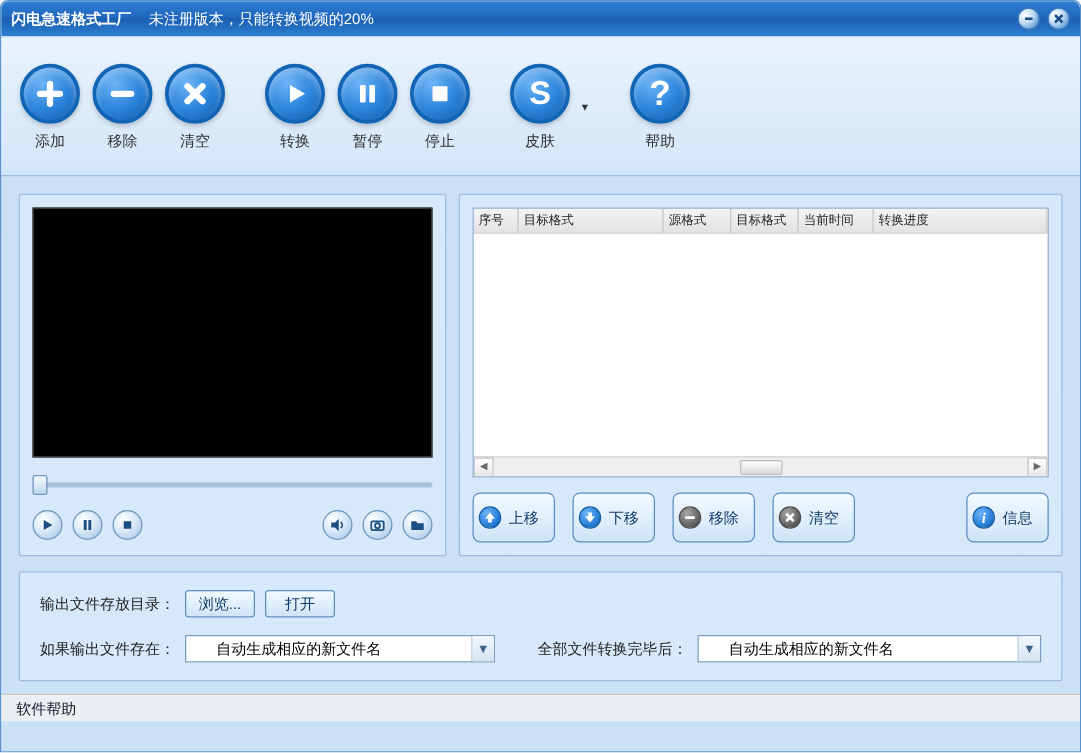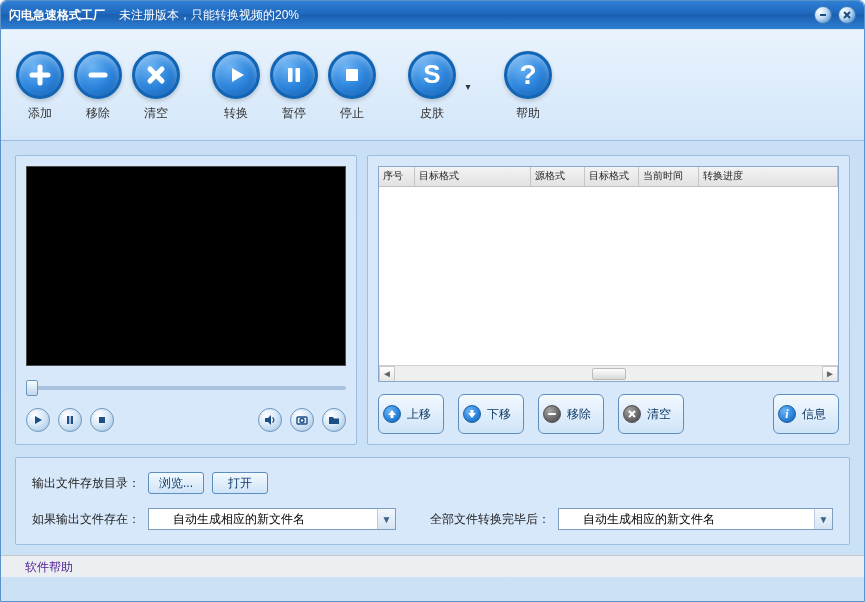--- a/index.html
+++ b/index.html
@@ -55,21 +55,21 @@
 .bottom { margin: 2px 14px 10px 14px; border:1px solid #9dbde0; background:#d7e8fa; border-radius:2px; padding: 14px 16px; display:flex; flex-direction:column; gap:14px; }
 .form-row { display:flex; align-items:center; gap:8px; }
 .form-label { color:#222; }
 .text-input { flex:1; height:20px; border:1px solid #7d9ec0; background:#fff; padding:2px 6px; font-family: "Courier New", monospace; }
 .select { border:1px solid #7d9ec0; background:#fff; height:22px; display:flex; align-items:center; position:relative;padding-left:18px; }
 .select .sv { flex:1; padding:0 6px; }
 .select .sa { width:18px; height:100%; border-left:1px solid #b9cbe0; display:flex; align-items:center; justify-content:center; background:linear-gradient(#f2f7fc,#d5e4f3); color:#3d6286; font-size:10px;}
 .std-btn { height:22px; min-width:56px; padding:0 10px; border:1px solid #5e8ec0; border-radius:3px; background:linear-gradient(#f2f9ff,#cfe4f8); cursor:pointer; color:#103a66; display:flex; align-items:center; justify-content:center;}
 
 
-.status { height:22px; background:#eceff2; border-top:1px solid #c6c6c6; padding:3px 24px; color:#4c1d95; }
+.status { height:22px; background:#eceff2; border-top:1px solid #c6c6c6; padding:3px 12px; color:#0f172a; }
 
 svg { display:block; }
 </style>
 </head>
 <body>
 
 <div class="window">
 
   <div class="titlebar">
     <div class="titlebar-text">

